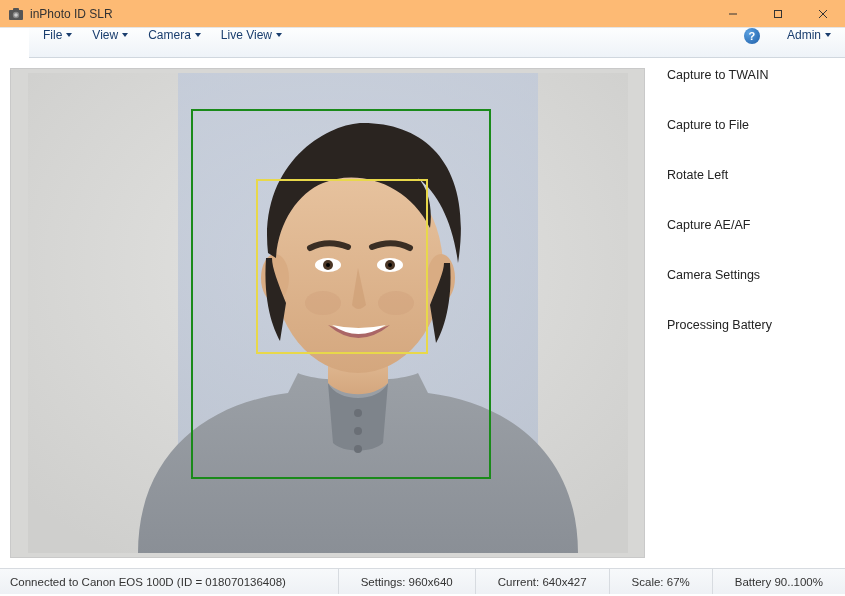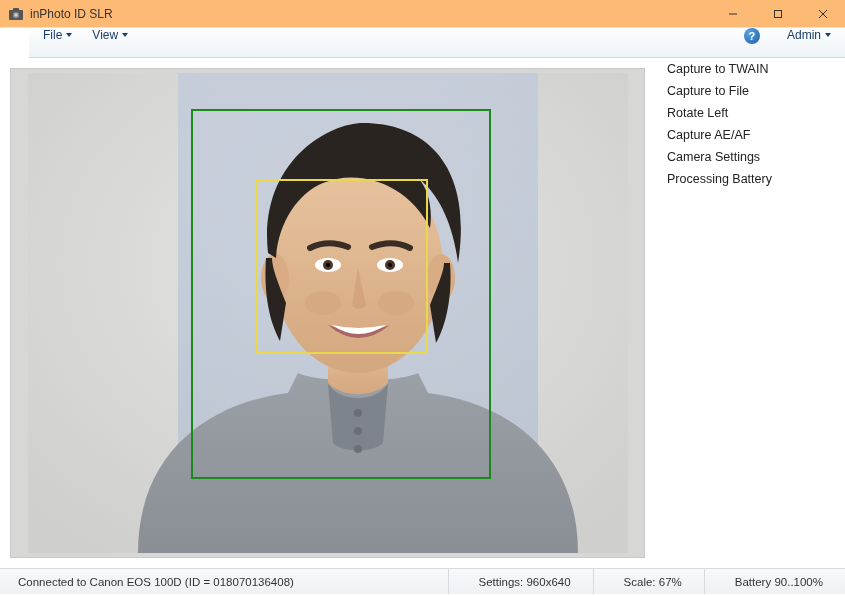--- a/index.html
+++ b/index.html
@@ -96,24 +96,24 @@
   .rect-inner {
     position: absolute;
     border: 2px solid #e8d84a;
     left: 245px; top: 110px;
     width: 172px; height: 175px;
   }
 
   
   .sidepanel {
     width: 190px;
-    padding: 4px 12px;
+    padding: 10px 12px;
     display: flex;
     flex-direction: column;
-    gap: 8px;
+    gap: 36px;
   }
   .side-btn {
     font-size: 12.5px;
     color: #222;
     text-align: left;
     background: none;
     border: none;
     cursor: default;
   }
 
@@ -125,21 +125,20 @@
     display: flex;
     align-items: stretch;
     font-size: 11.5px;
     color: #333;
   }
   .status-cell {
     display: flex; align-items: center; justify-content: center;
     padding: 0 22px;
     border-right: 1px solid #d7dbe0;
     white-space: nowrap;
-    margin-left: 8px;
   }
   .status-cell.first { flex: 1.8; justify-content: flex-start; padding-left: 10px; }
   .status-cell:last-child { border-right: none; }
 </style>
 </head>
 <body>
 
 <div class="titlebar">
   <svg class="app-icon" viewBox="0 0 16 16">
     <rect x="1" y="4" width="14" height="10" rx="1" fill="#555"></rect>
@@ -168,20 +167,28 @@
   </div>
 </div>
 
 <div class="menubar">
   <div class="menu-item">
     <span>File</span>
     <span class="caret"></span>
   </div>
   <div class="menu-item">
     <span>View</span>
+    <span class="caret"></span>
+  </div>
+  <div class="menu-item">
+    <span>Camera</span>
+    <span class="caret"></span>
+  </div>
+  <div class="menu-item">
+    <span>Live View</span>
     <span class="caret"></span>
   </div>
   <div class="spacer"></div>
   <div class="help-icon">
     <div class="help-circle">?</div>
     <span class="caret"></span>
   </div>
   <div class="menu-divider"></div>
   <div class="menu-item">
     <span>Admin</span>
@@ -276,15 +283,16 @@
     <button class="side-btn">Rotate Left</button>
     <button class="side-btn">Capture AE/AF</button>
     <button class="side-btn">Camera Settings</button>
     <button class="side-btn">Processing Battery</button>
   </div>
 </div>
 
 <div class="statusbar">
   <div class="status-cell first">Connected to Canon EOS 100D (ID = 018070136408)</div>
   <div class="status-cell">Settings: 960x640</div>
+  <div class="status-cell">Current: 640x427</div>
   <div class="status-cell">Scale: 67%</div>
   <div class="status-cell">Battery 90..100%</div>
 </div>
 
 </body></html>

